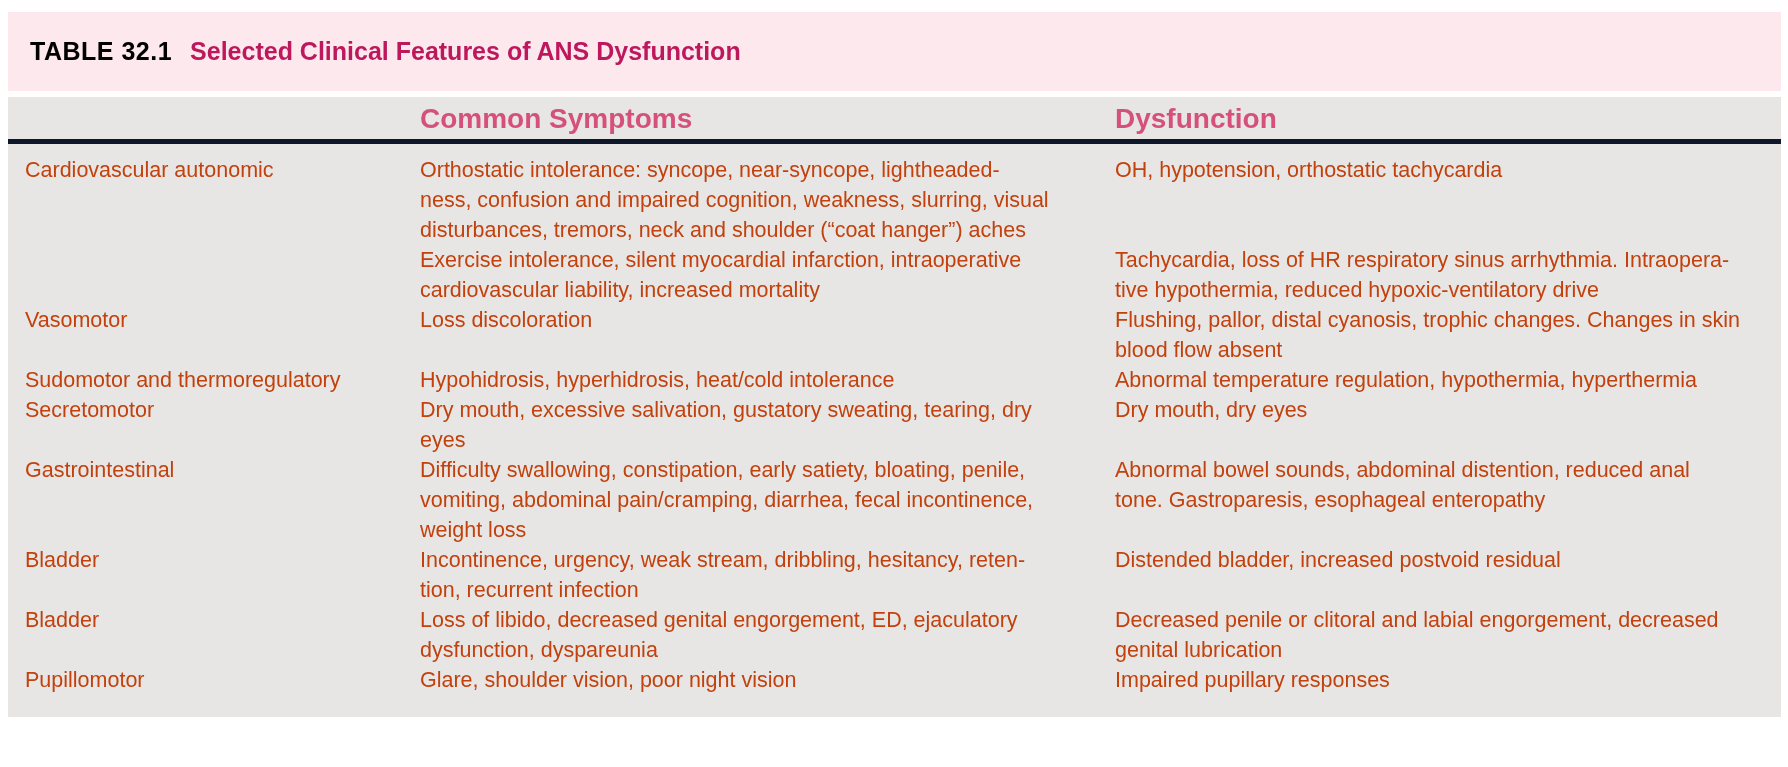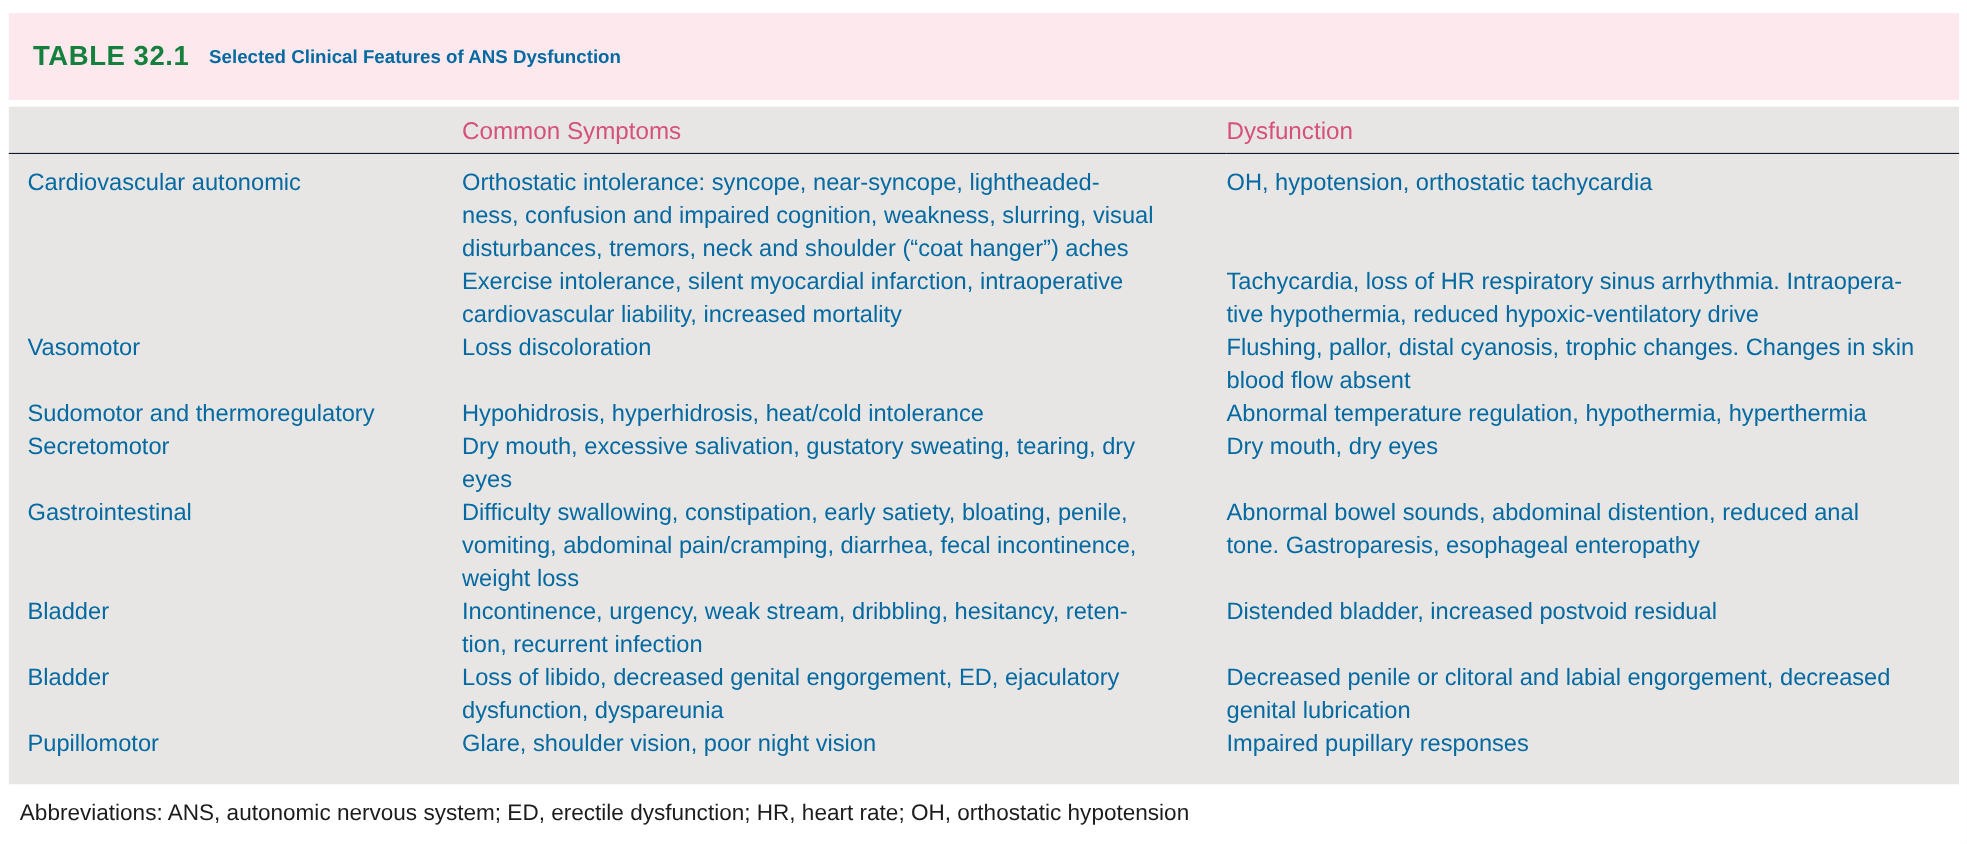--- a/index.html
+++ b/index.html
@@ -14,53 +14,53 @@
   
   .title-bar {
     background: #fce8ed;
     height: 79px;
     display: flex;
     align-items: center;
     padding-left: 22px;
     margin-bottom: 6px;
   }
   .table-label {
-    color: #15803d;
+    color: #000000;
     font-weight: bold;
     font-size: 25px;
     letter-spacing: 0.5px;
     margin-right: 18px;
     white-space: nowrap;
   }
   .table-title {
-    color: #0369a1;
+    color: #be185d;
     font-weight: bold;
-    font-size: 17px;
+    font-size: 25px;
     white-space: nowrap;
   }
 
   
   .tbl {
     background: #e7e6e5;
     display: grid;
     grid-template-columns: 412px 695px 1fr;
   }
   .hdr-cell {
     padding: 10px 0 8px 0;
-    font-weight: normal;
-    font-size: 22px;
+    font-weight: bold;
+    font-size: 28px;
     color: #d6517a;
-    border-bottom: 1px solid #0f172a;
+    border-bottom: 5px solid #0f172a;
     line-height: 24px;
   }
   .cell {
     font-size: 21.5px;
     line-height: 30px;
     white-space: pre-line;
-    color: #0369a1;
+    color: #c2410c;
     padding: 0;
   }
   .col1 { padding-left: 17px; padding-right: 20px; }
   .col3 { padding-right: 12px; }
   .row-first > .cell { padding-top: 11px; }
   .row-last  > .cell { padding-bottom: 22px; }
   .row { display: contents; }
 
   
   .footnote {
@@ -150,15 +150,14 @@
     </div>
 
     <div class="row row-last">
       <div class="cell col1">Pupillomotor</div>
       <div class="cell col2">Glare, shoulder vision, poor night vision</div>
       <div class="cell col3">Impaired pupillary responses</div>
     </div>
 
   </div>
 
-  <div class="footnote">Abbreviations: ANS, autonomic nervous system; ED, erectile dysfunction; HR, heart rate; OH, orthostatic hypotension</div>
 
 </div>
 
 </body></html>

